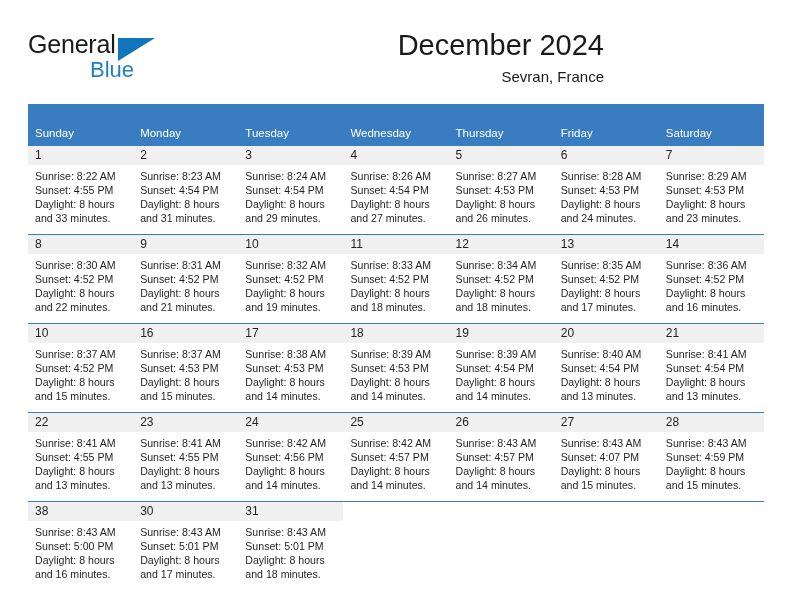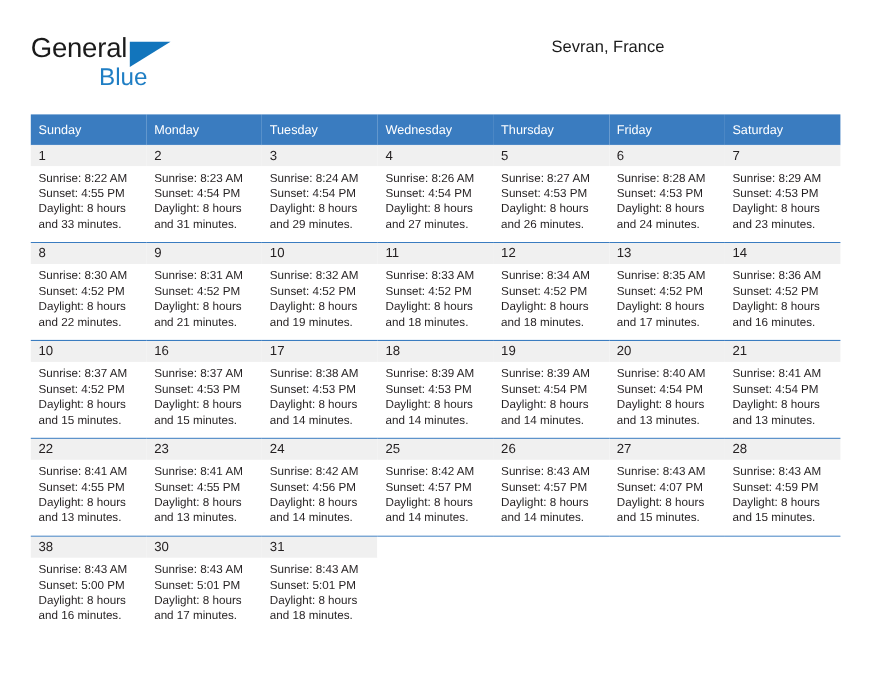--- a/index.html
+++ b/index.html
@@ -96,21 +96,21 @@
     width: 736px;
     border-collapse: collapse;
     table-layout: fixed;
   }
   .calendar th {
     background: #3a7cc0;
     color: #ffffff;
     font-size: 11.5px;
     font-weight: normal;
     text-align: left;
-    padding: 8px 0 5px 7px;
+    padding: 22px 0 5px 7px;
     height: 13px;
     border: none;
     line-height: 14px;
   }
   .calendar td {
     vertical-align: top;
     padding: 0;
     border: none;
     width: 105.1px;
     height: 89px;
@@ -153,20 +153,21 @@
 
   <div class="header">
 
     <div class="brand">
       <span class="brand-general">General</span>
       <span class="brand-tri"></span>
       <span class="brand-blue">Blue</span>
     </div>
 
     <div class="title-wrap">
+      <div class="cal-title">December 2024</div>
       <div class="cal-sub">Sevran, France</div>
     </div>
 
   </div>
 
   <table class="calendar">
     <thead>
       <tr id="weekday-row">
           <th>Sunday</th>
           <th>Monday</th>

